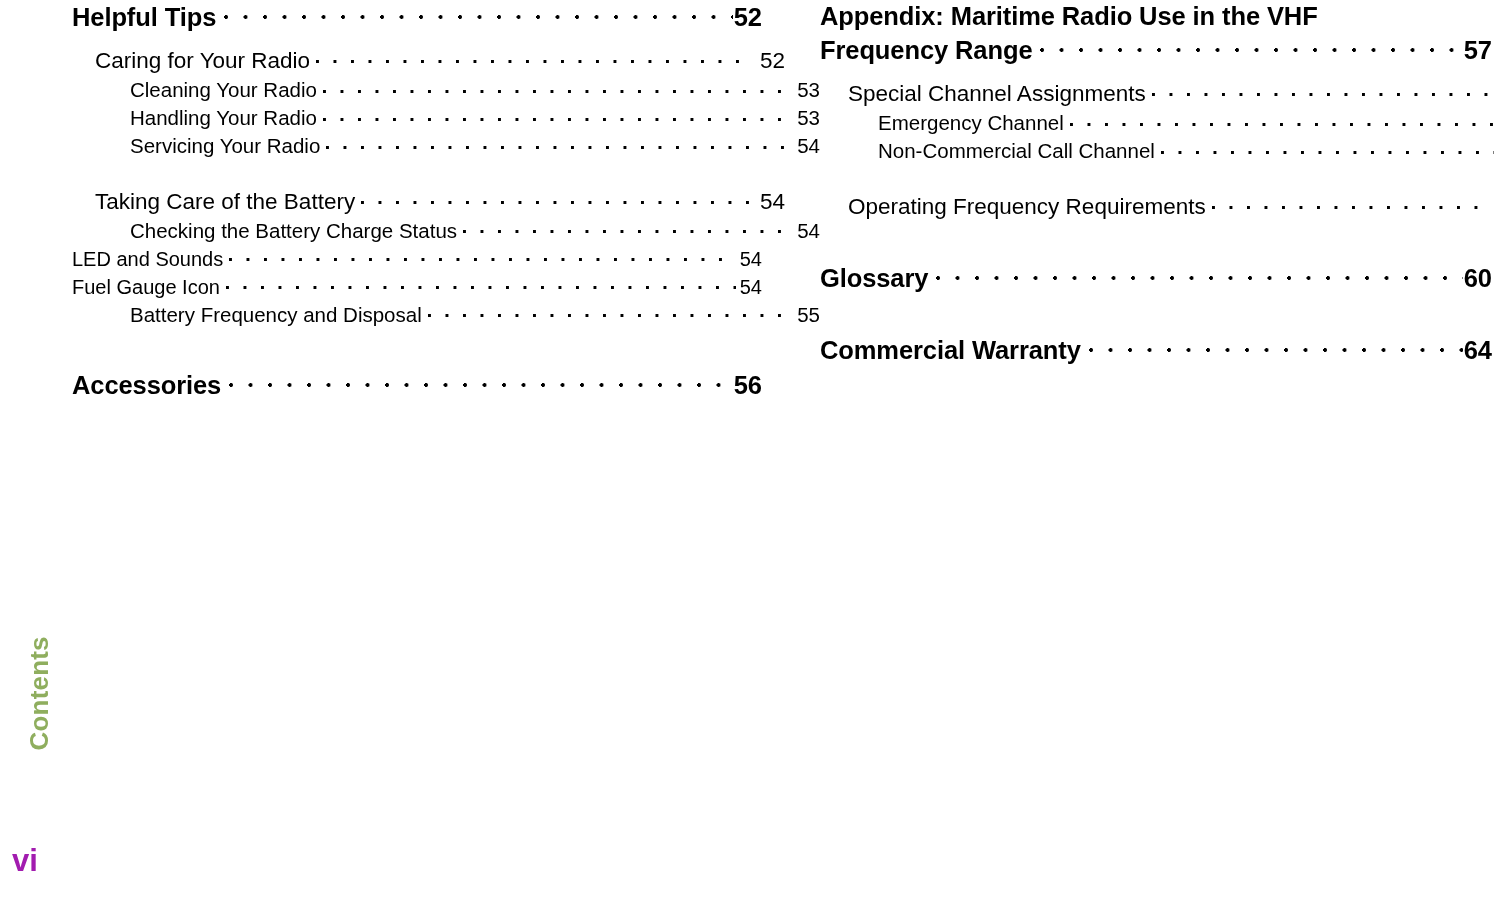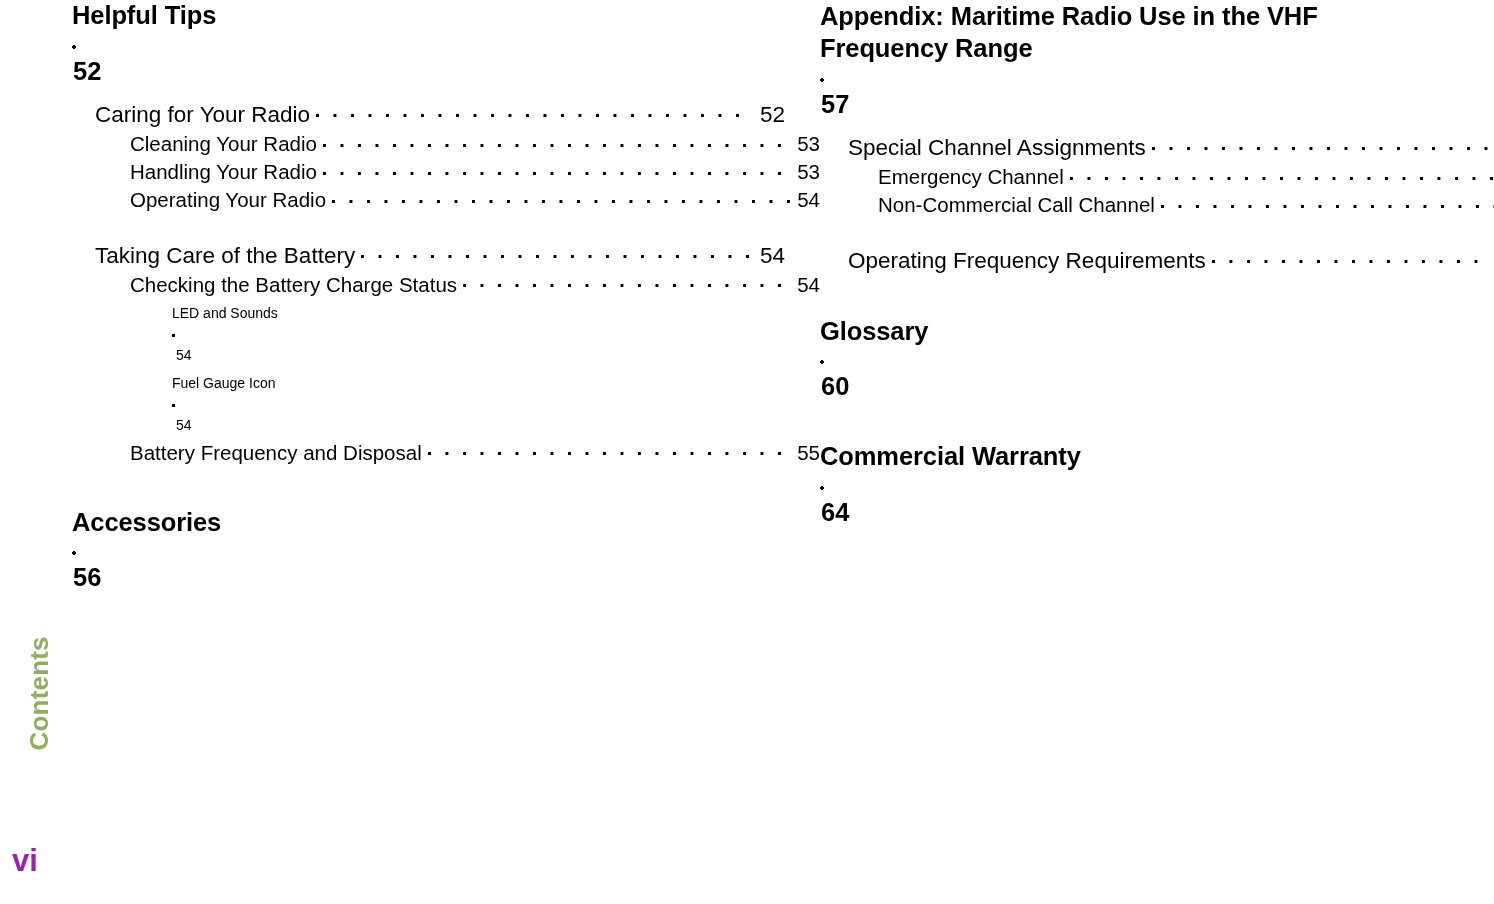--- a/index.html
+++ b/index.html
@@ -91,21 +91,20 @@
     padding-left: 5px;
     text-align: center;
   }
 
   
   .lvl1 {
     font-size: 25.5px;
     font-weight: bold;
     margin-left: 0;
     line-height: 30px;
-    flex-direction: column;
   }
   .lvl1 .toc-title { padding-right: 8px; letter-spacing: -0.1px; }
   .lvl1 .toc-page  { padding-left: 1px; font-weight: bold; }
   .lvl1 .toc-leader::before {
     height: 4px;
     bottom: 0.26em;
     background-image: radial-gradient(circle at 2px 2px, #000 2px, rgba(0,0,0,0) 2.1px);
     background-size: 19.5px 4px;
   }
 
@@ -120,24 +119,22 @@
   
   .lvl3 {
     font-size: 20.5px;
     margin-left: 58px;
     line-height: 28px;
   }
   .lvl3 .toc-page { padding-left: 4px; }
 
   
   .lvl4 {
-    font-size: 14px;
-    margin-left: 100px;
+    font-size: 20px;
     line-height: 28px;
-    flex-direction: column;
   }
   .lvl4 .toc-page { padding-left: 4px; }
 
   
   #col-right .lvl2 { margin-left: 28px; }
   #col-right .lvl3 { margin-left: 58px; }
 
   
   .gap-sm { height: 14px; }
   .gap-md { height: 26px; }
@@ -180,21 +177,21 @@
     <span class="toc-page">53</span>
   </div>
 
   <div class="toc-row lvl3">
     <span class="toc-title">Handling Your Radio</span>
     <span class="toc-leader"></span>
     <span class="toc-page">53</span>
   </div>
 
   <div class="toc-row lvl3">
-    <span class="toc-title">Operating Your Radio</span>
+    <span class="toc-title">Servicing Your Radio</span>
     <span class="toc-leader"></span>
     <span class="toc-page">54</span>
   </div>
 
   <div class="gap-md"></div>
 
   <div class="toc-row lvl2">
     <span class="toc-title">Taking Care of the Battery</span>
     <span class="toc-leader"></span>
     <span class="toc-page">54</span>

